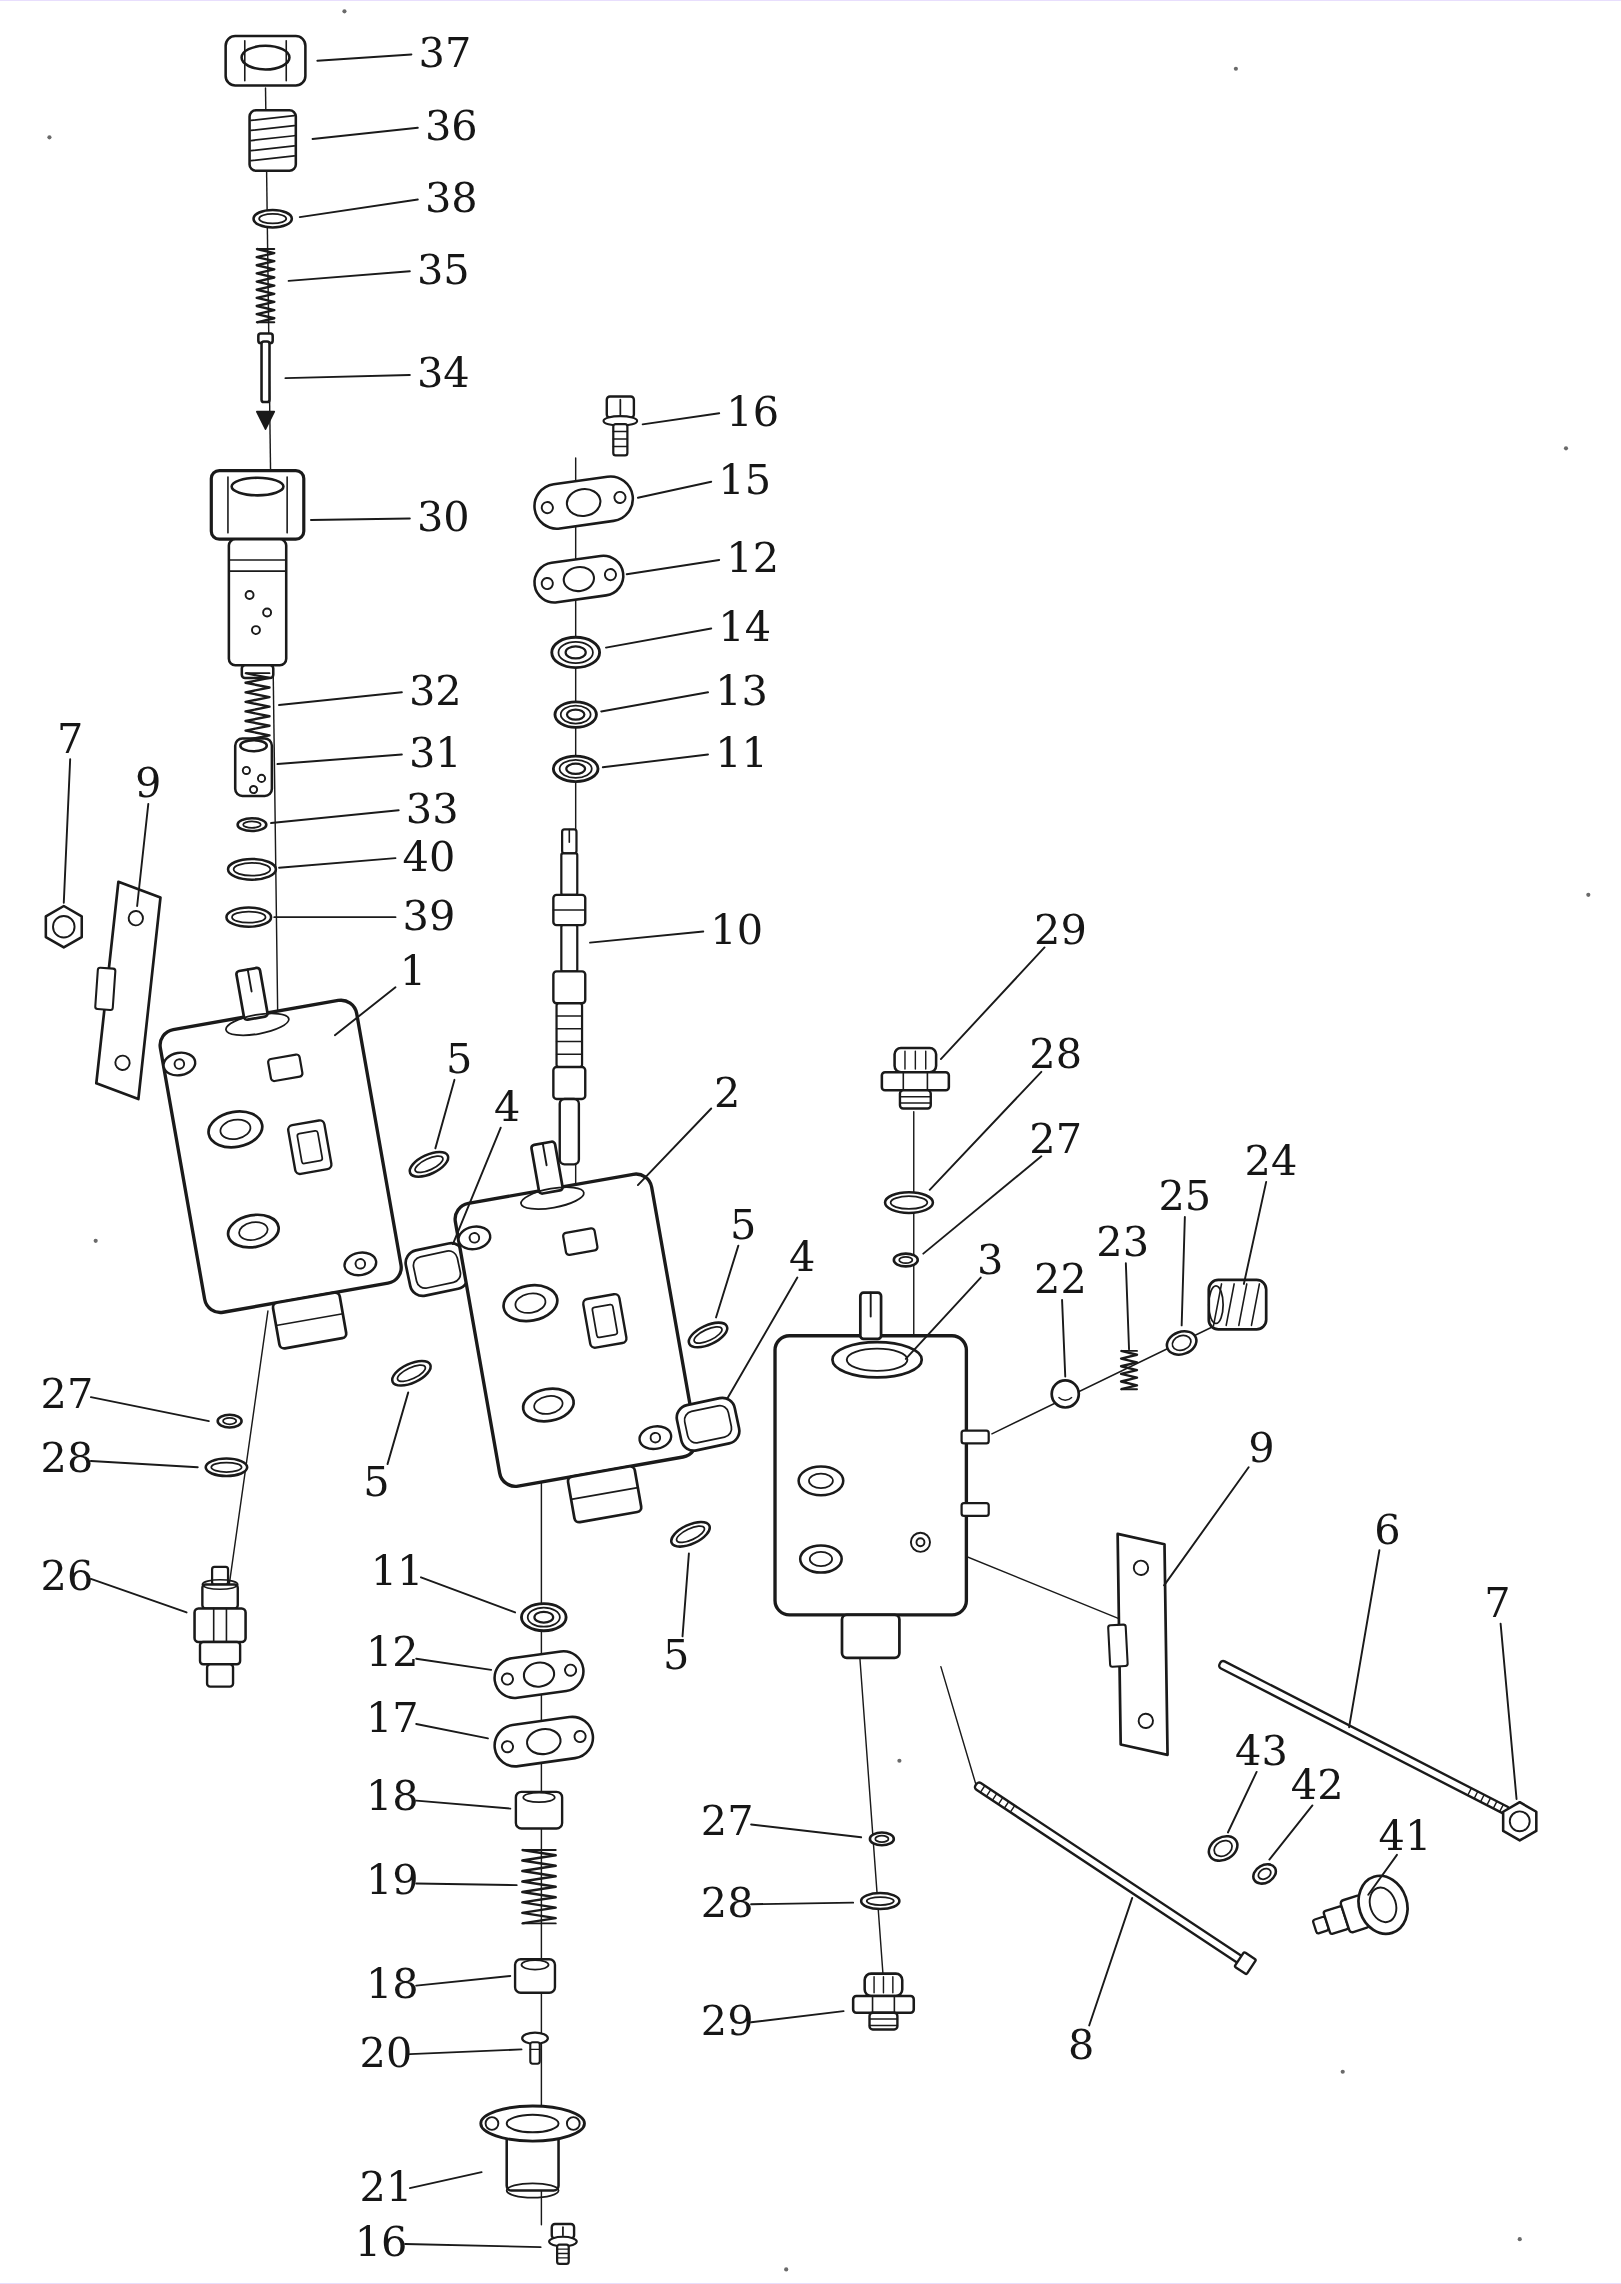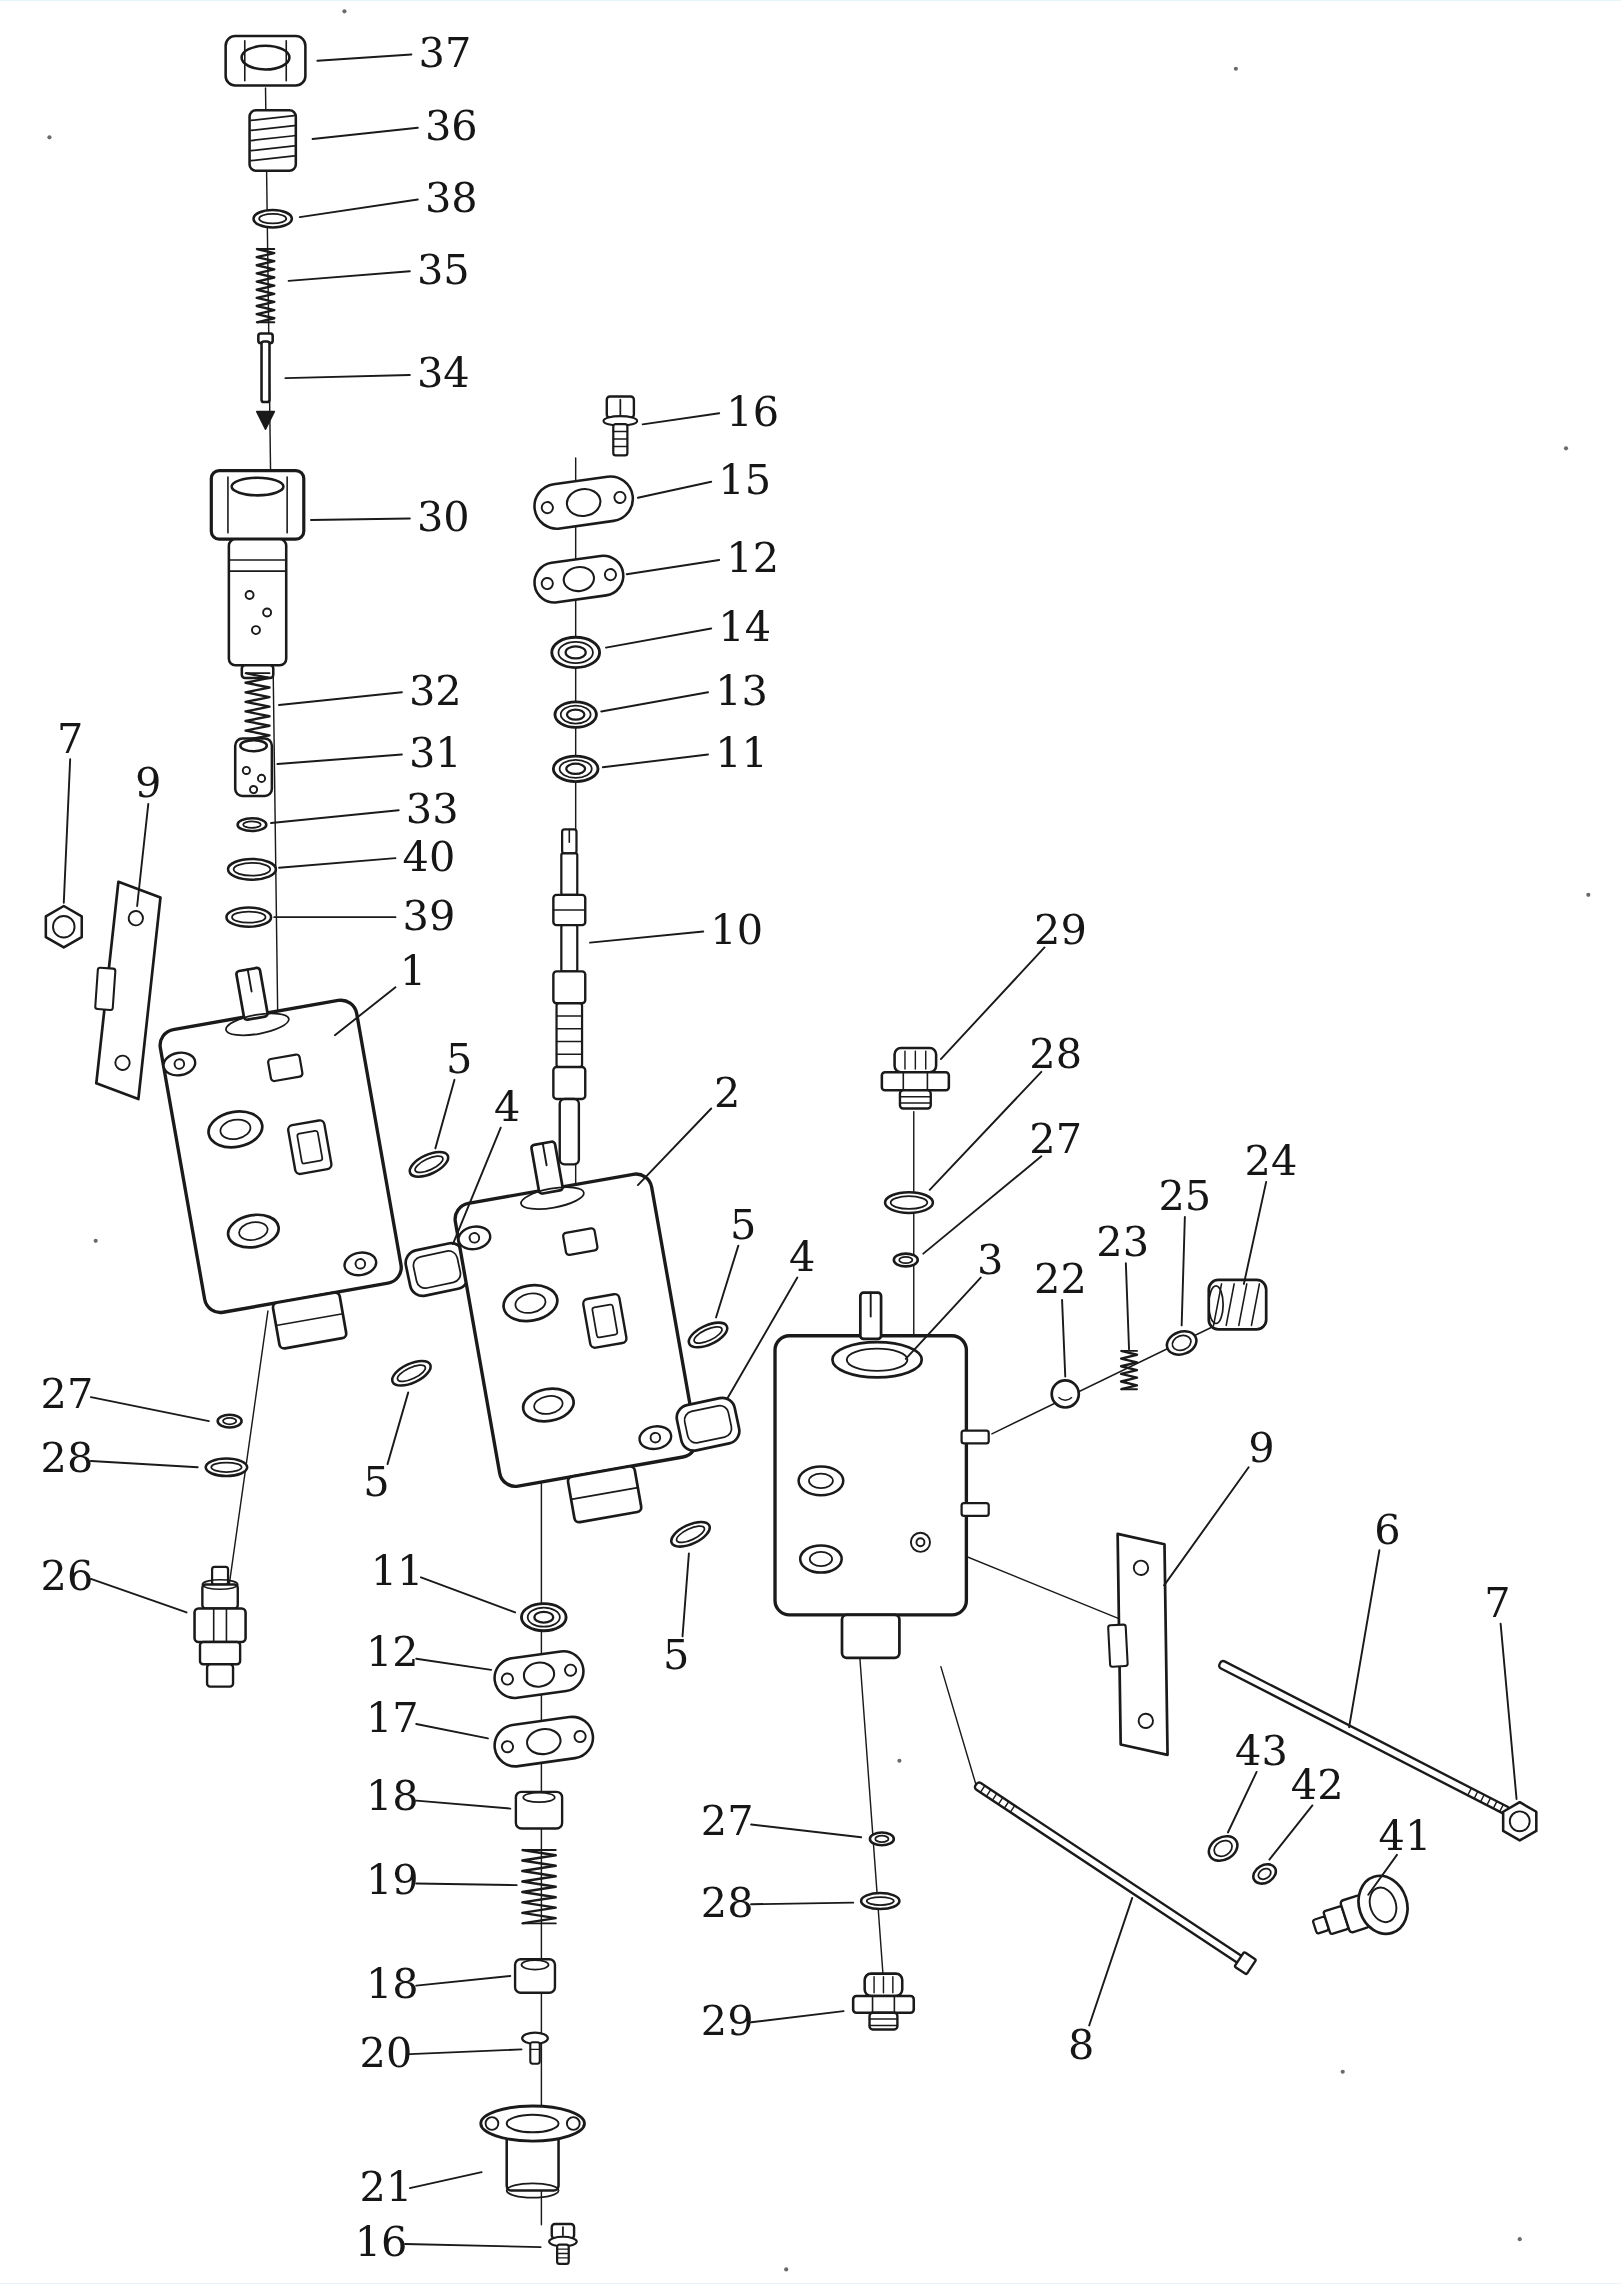--- a/index.html
+++ b/index.html
@@ -1,16 +1,16 @@
 <!DOCTYPE html>
 <html style="font-size:12.8px"><head>
 <meta charset="utf-8">
 <style>
   html,body{margin:0;padding:0;background:#ffffff;}
-  .page{width:1621px;height:2284px;position:relative;background:#7dd3fc;overflow:hidden;}
+  .page{width:1621px;height:2284px;position:relative;background:#8b5cf6;overflow:hidden;}
   svg{display:block;}
   text.pn{font-family:"DejaVu Serif","Liberation Serif",serif;font-size:52px;fill:#161616;}
 </style>
 </head>
 <body>
 
 <div class="page">
   <svg id="diagram" width="1621" height="2284" viewBox="0 0 2033 2864" xmlns="http://www.w3.org/2000/svg">
     <rect id="bg" x="0" y="0" width="2033" height="2864" fill="#ffffff"></rect>
     <g id="axis-layer">

